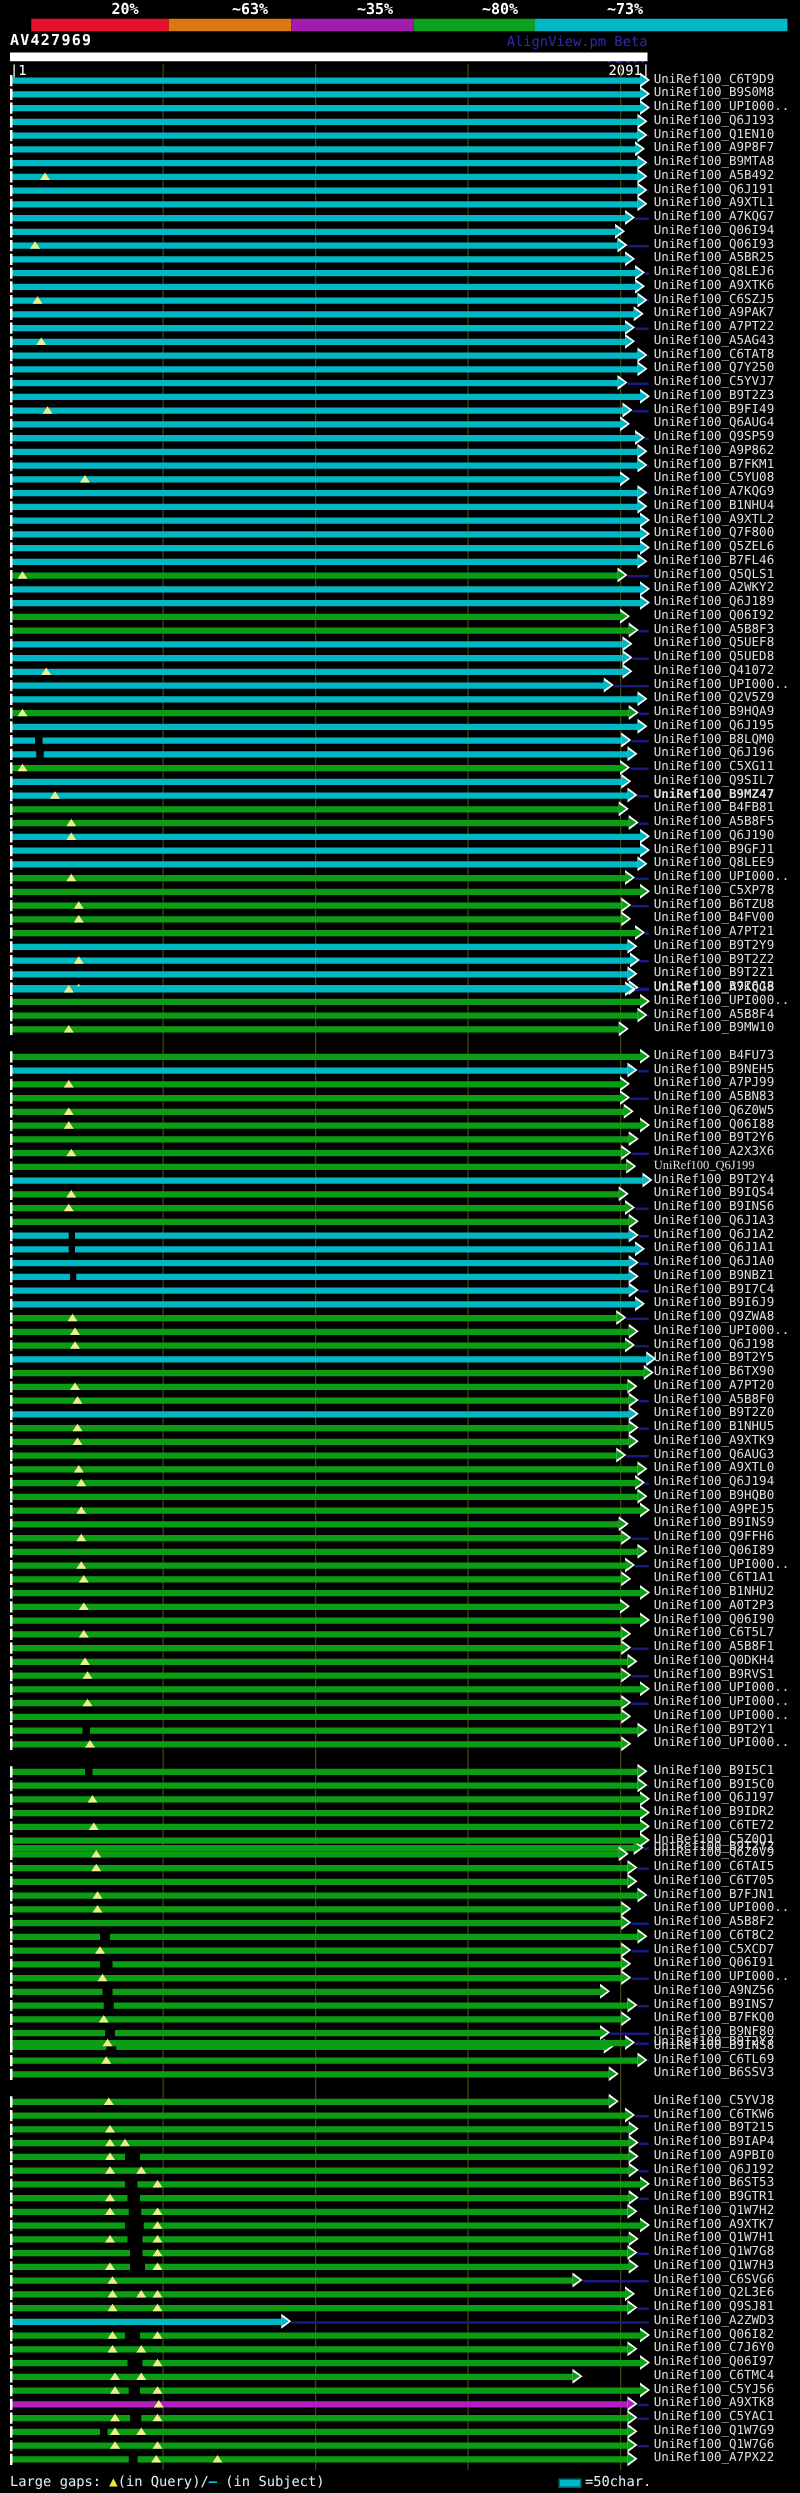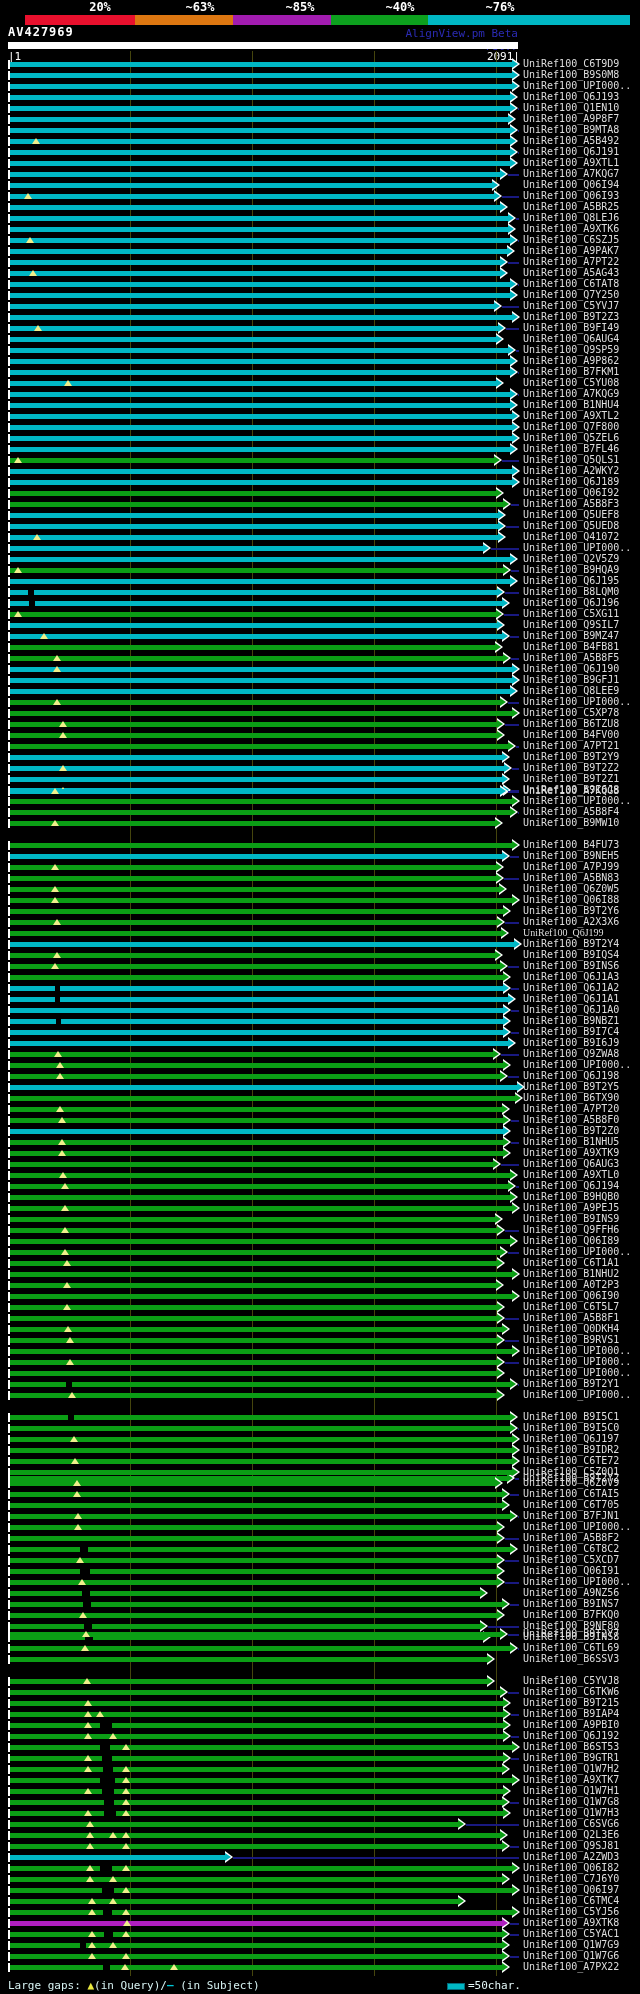--- a/index.html
+++ b/index.html
@@ -40,23 +40,23 @@
 <div id="app">
 
   <div id="scale">
       <div class="abs seg" style="left: 25px; width: 110px; background: rgb(232, 16, 45);"></div>
       <div class="abs seg" style="left: 135px; width: 98px; background: rgb(221, 119, 17);"></div>
       <div class="abs seg" style="left: 233px; width: 98px; background: rgb(162, 28, 176);"></div>
       <div class="abs seg" style="left: 331px; width: 97px; background: rgb(13, 160, 30);"></div>
       <div class="abs seg" style="left: 428px; width: 202px; background: rgb(0, 183, 196);"></div>
       <div class="abs scale-label" style="left: 100px;">20%</div>
       <div class="abs scale-label" style="left: 200px;">~63%</div>
-      <div class="abs scale-label" style="left: 300px;">~85%</div>
-      <div class="abs scale-label" style="left: 400px;">~40%</div>
-      <div class="abs scale-label" style="left: 500px;">~76%</div>
+      <div class="abs scale-label" style="left: 300px;">~35%</div>
+      <div class="abs scale-label" style="left: 400px;">~80%</div>
+      <div class="abs scale-label" style="left: 500px;">~73%</div>
     </div>
 
   <div class="abs title">AV427969</div>
   <div class="abs appnote">AlignView.pm Beta rel.7</div>
 
   <div class="abs qbar"></div>
   <div class="abs qlab" style="left:8px;">|1</div>
   <div class="abs qlab" style="left:468px;width:52px;text-align:right;">2091|</div>
   <div id="gridlines">
       <div class="abs grid" style="left: 130px;"></div>
@@ -460,21 +460,21 @@
         <div class="arrow-c" style="left: 496px; border-left-color: rgb(11, 158, 21);"></div>
         <div class="slabel">UniRef100_C5XG11</div>
       </div>
       <div class="abs row" style="top: 620px;">
         <div class="bar" style="left: 8px; width: 489px; background: rgb(0, 183, 196);"></div>
         <div class="ltick" style="left: 8px;"></div>
         <div class="arrow-w" style="left: 497px;"></div>
         <div class="arrow-c" style="left: 497px; border-left-color: rgb(0, 183, 196);"></div>
         <div class="slabel">UniRef100_Q9SIL7</div>
       </div>
-      <div class="abs row" style="top: 631px;">
+      <div class="abs row" style="top: 631px; font-weight: bold;">
         <div class="bar" style="left: 8px; width: 494px; background: rgb(0, 183, 196);"></div>
         <div class="ltick" style="left: 8px;"></div>
         <div class="tri" style="left: 40px;"></div>
         <div class="tail" style="left: 510px; width: 9px;"></div>
         <div class="arrow-w" style="left: 502px;"></div>
         <div class="arrow-c" style="left: 502px; border-left-color: rgb(0, 183, 196);"></div>
         <div class="slabel">UniRef100_B9MZ47</div>
       </div>
       <div class="abs row" style="top: 642px;">
         <div class="bar" style="left: 8px; width: 487px; background: rgb(11, 158, 21);"></div>

